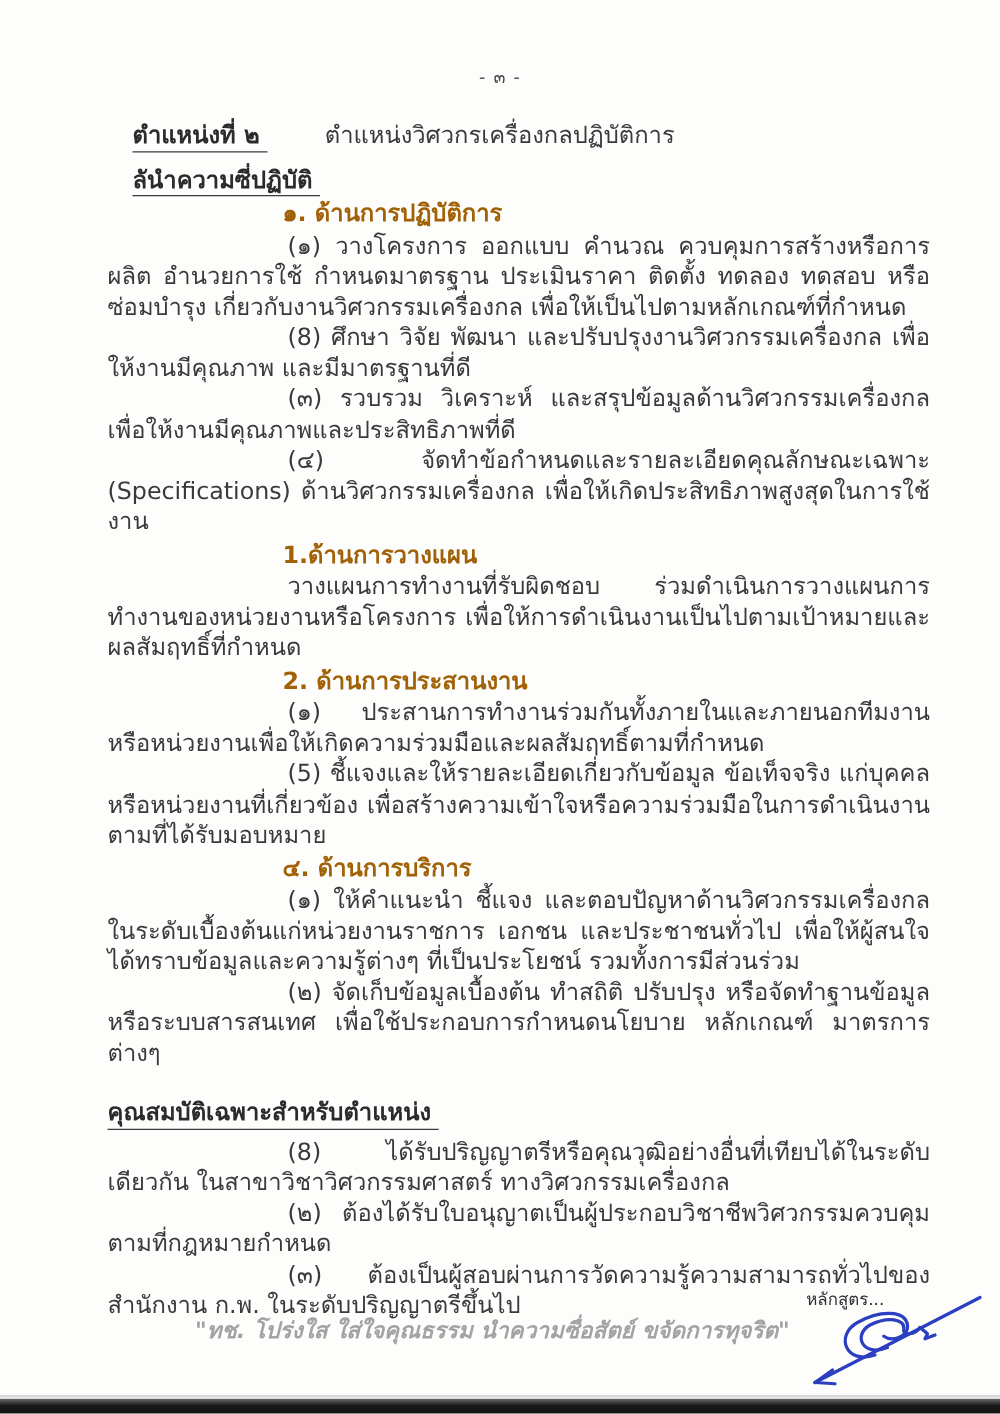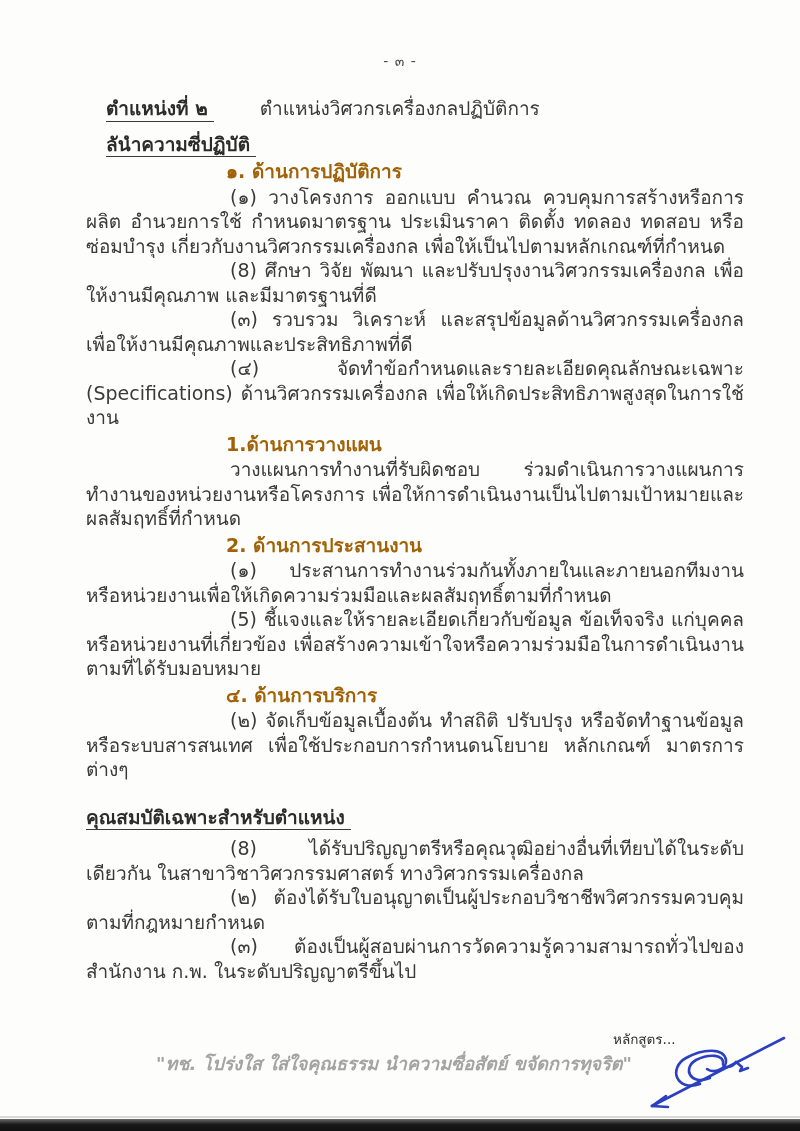--- a/index.html
+++ b/index.html
@@ -34,21 +34,21 @@
   .subhead {
     margin:2px 0 1px 140px;
     font-weight:bold; color:#a16207;
   }
   .body-para {
     margin:0;
     text-indent:144px;
     text-align:justify;
   }
   .footnote {
-    position:absolute; left:613px; top:1028px;
+    position:absolute; left:645px; top:1028px;
     font-size:13.5px; color:#2f2f2f;
   }
   .watermark {
     position:absolute; left:156px; top:1049px;
     width:500px;
     font-size:18px; font-weight:bold; font-style:italic;
     color:#a3a3a3; white-space:nowrap;
   }
   .signature { position:absolute; left:622px; top:1022px; }
   .scan-line {
@@ -86,20 +86,21 @@
     <p class="body-para">(๔) จัดทำข้อกำหนดและรายละเอียดคุณลักษณะเฉพาะ (Specifications)  ด้านวิศวกรรมเครื่องกล เพื่อให้เกิดประสิทธิภาพสูงสุดในการใช้งาน</p>
 
     <div class="subhead">1.ด้านการวางแผน</div>
     <p class="body-para">วางแผนการทำงานที่รับผิดชอบ ร่วมดำเนินการวางแผนการทำงานของหน่วยงานหรือโครงการ เพื่อให้การดำเนินงานเป็นไปตามเป้าหมายและผลสัมฤทธิ์ที่กำหนด</p>
 
     <div class="subhead">2. ด้านการประสานงาน</div>
     <p class="body-para">(๑) ประสานการทำงานร่วมกันทั้งภายในและภายนอกทีมงานหรือหน่วยงานเพื่อให้เกิดความร่วมมือและผลสัมฤทธิ์ตามที่กำหนด</p>
     <p class="body-para">(5) ชี้แจงและให้รายละเอียดเกี่ยวกับข้อมูล ข้อเท็จจริง แก่บุคคลหรือหน่วยงานที่เกี่ยวข้อง เพื่อสร้างความเข้าใจหรือความร่วมมือในการดำเนินงานตามที่ได้รับมอบหมาย</p>
 
     <div class="subhead">๔. ด้านการบริการ</div>
+    <p class="body-para">(๑) ให้คำแนะนำ ชี้แจง และตอบปัญหาด้านวิศวกรรมเครื่องกลในระดับเบื้องต้นแก่หน่วยงานราชการ เอกชน และประชาชนทั่วไป เพื่อให้ผู้สนใจได้ทราบข้อมูลและความรู้ต่างๆ ที่เป็นประโยชน์ รวมทั้งการมีส่วนร่วม</p>
     <p class="body-para">(๒) จัดเก็บข้อมูลเบื้องต้น ทำสถิติ ปรับปรุง หรือจัดทำฐานข้อมูลหรือระบบสารสนเทศ เพื่อใช้ประกอบการกำหนดนโยบาย หลักเกณฑ์ มาตรการต่างๆ</p>
 
     <div class="qual-heading-row">
       <span class="ul-head">คุณสมบัติเฉพาะสำหรับตำแหน่ง</span>
     </div>
     <p class="body-para">(8) ได้รับปริญญาตรีหรือคุณวุฒิอย่างอื่นที่เทียบได้ในระดับเดียวกัน ในสาขาวิชาวิศวกรรมศาสตร์ ทางวิศวกรรมเครื่องกล</p>
     <p class="body-para">(๒) ต้องได้รับใบอนุญาตเป็นผู้ประกอบวิชาชีพวิศวกรรมควบคุมตามที่กฎหมายกำหนด</p>
     <p class="body-para">(๓) ต้องเป็นผู้สอบผ่านการวัดความรู้ความสามารถทั่วไปของสำนักงาน ก.พ. ในระดับปริญญาตรีขึ้นไป</p>
 
   </div>

